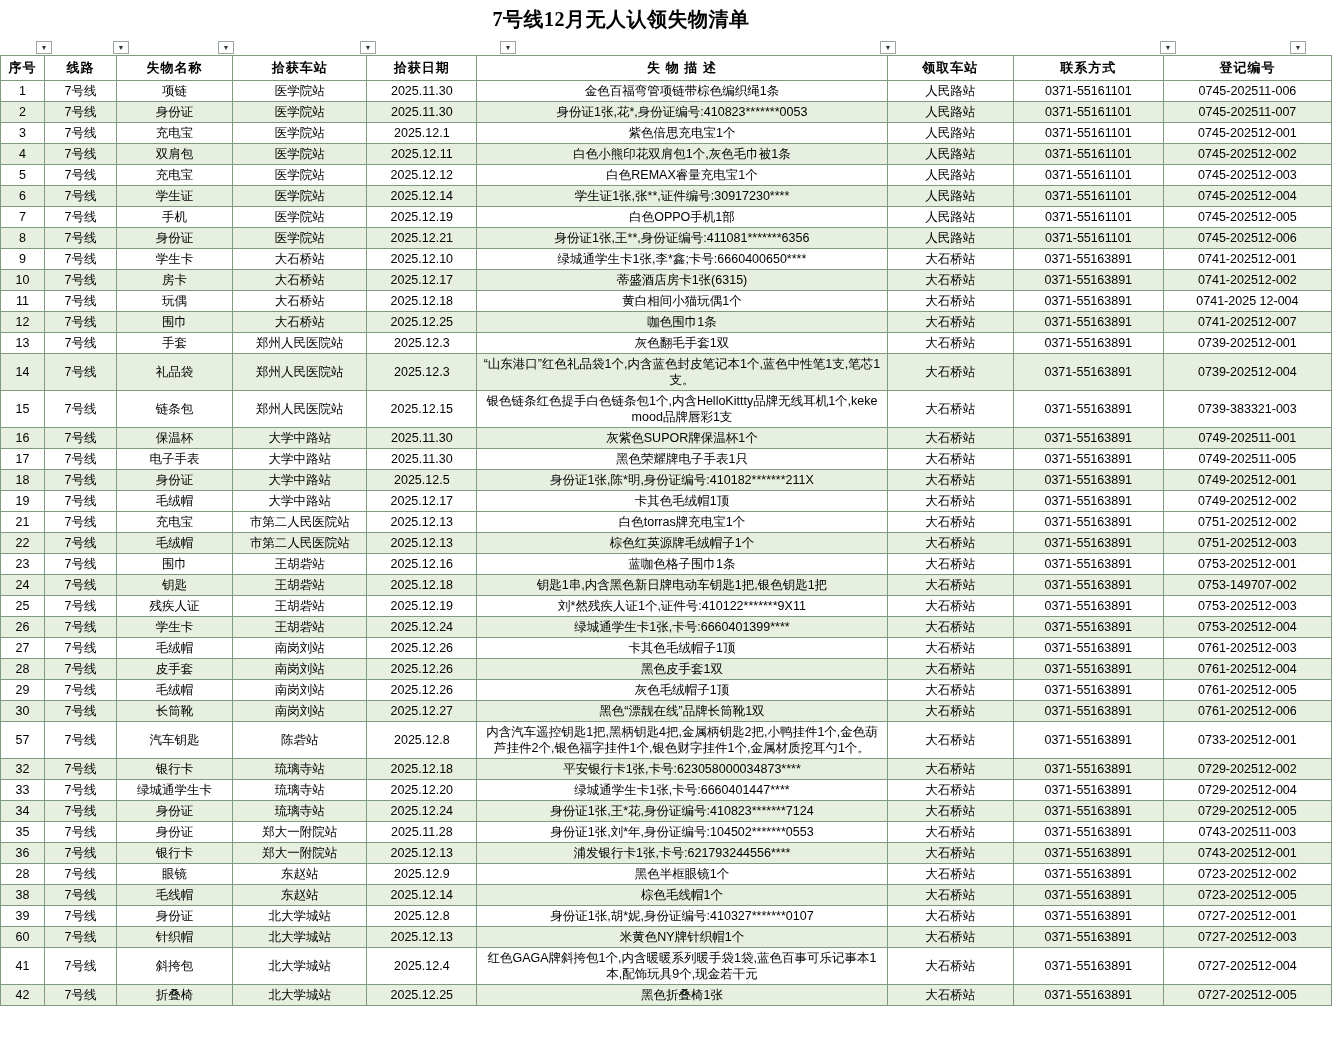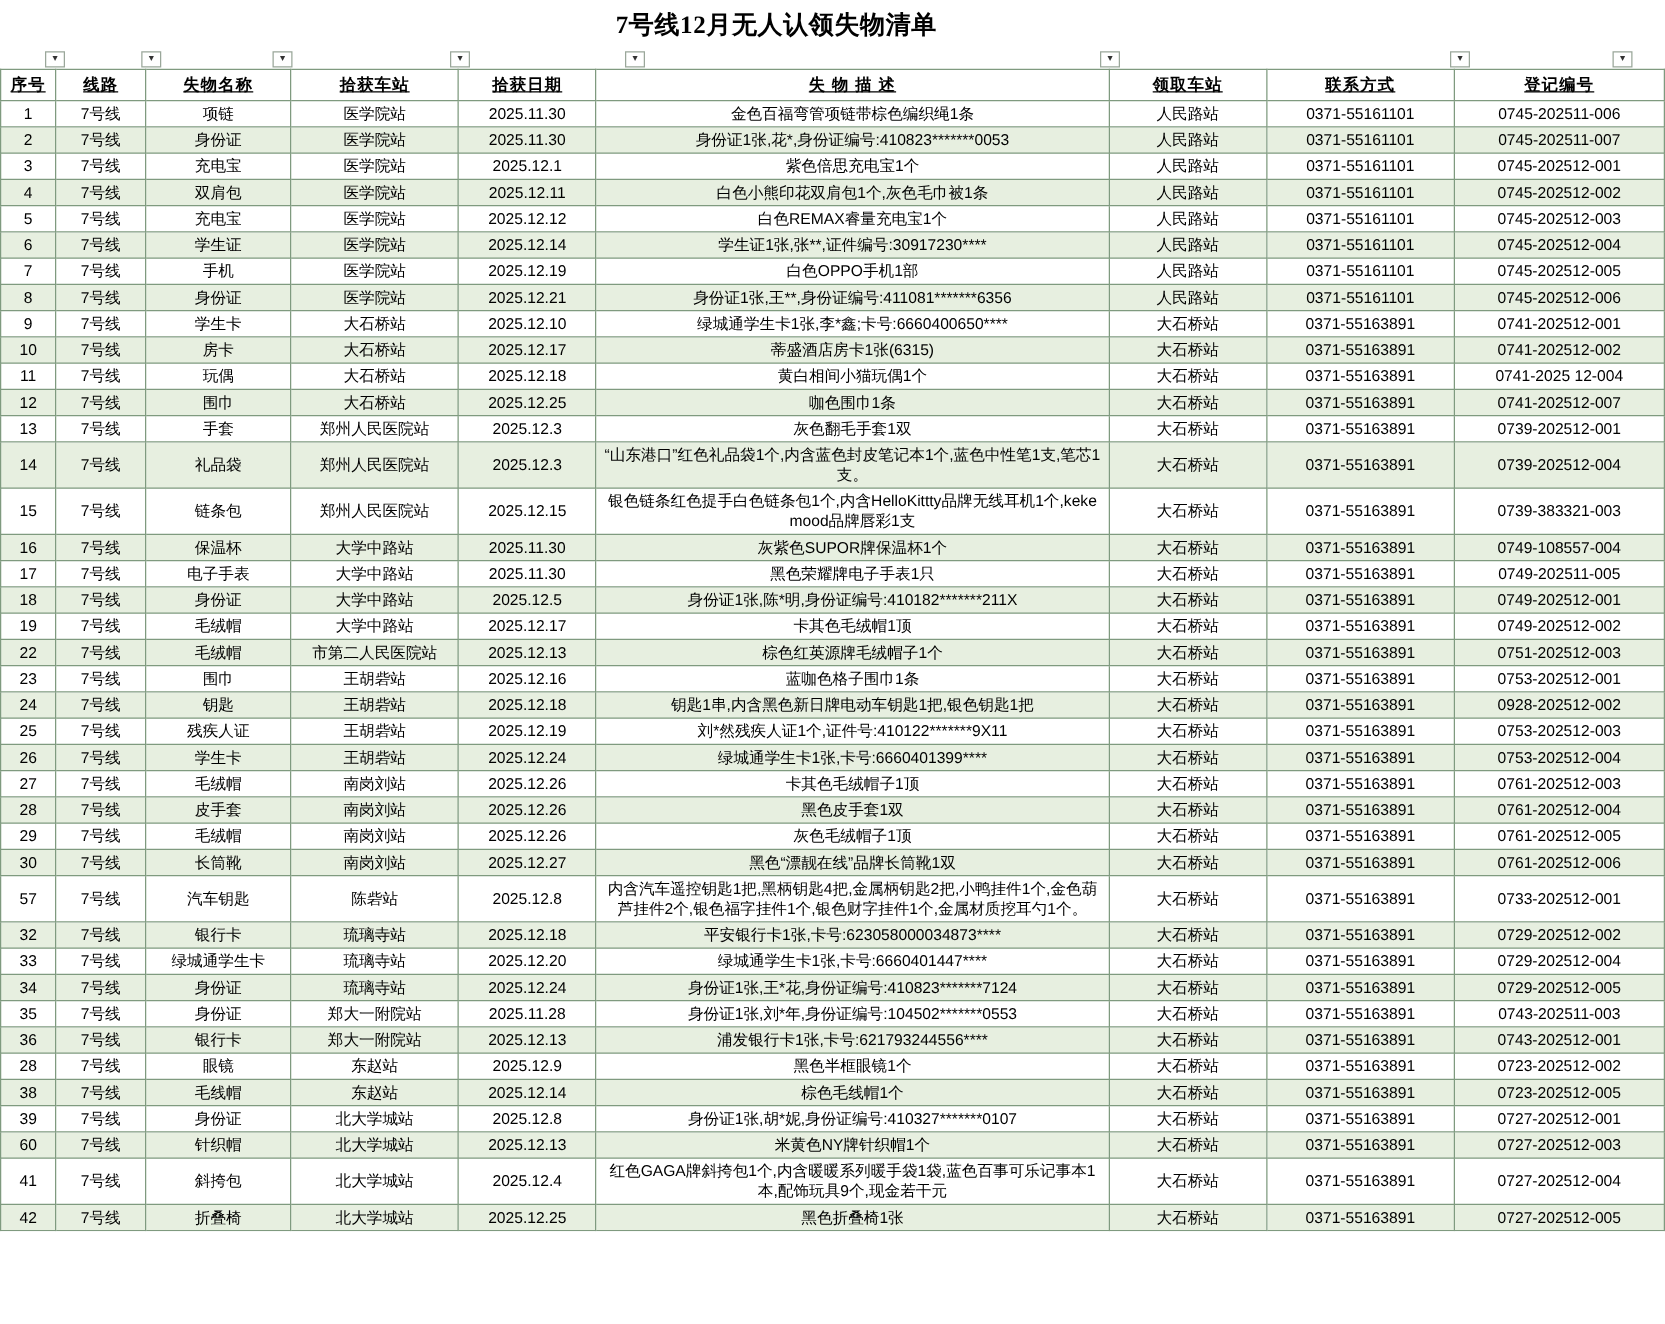--- a/index.html
+++ b/index.html
@@ -56,21 +56,20 @@
     font-family: "Liberation Sans", sans-serif;
     overflow: hidden;
     word-break: break-all;
   }
   thead th {
     background: #ffffff;
     font-weight: bold;
     font-size: 13px;
     height: 20px;
     letter-spacing: 1px;
-    text-decoration: underline;
   }
   tbody tr.odd td {
     background: #ffffff;
   }
   tbody tr.even td {
     background: #e7efe0;
   }
   td.desc {
     text-align: center;
     padding: 2px 4px;
@@ -297,21 +296,21 @@
         </tr>
         <tr class="even">
           <td>16</td>
           <td>7号线</td>
           <td>保温杯</td>
           <td>大学中路站</td>
           <td>2025.11.30</td>
           <td class="desc">灰紫色SUPOR牌保温杯1个</td>
           <td>大石桥站</td>
           <td>0371-55163891</td>
-          <td>0749-108557-004</td>
+          <td>0749-202511-001</td>
         </tr>
         <tr class="odd">
           <td>17</td>
           <td>7号线</td>
           <td>电子手表</td>
           <td>大学中路站</td>
           <td>2025.11.30</td>
           <td class="desc">黑色荣耀牌电子手表1只</td>
           <td>大石桥站</td>
           <td>0371-55163891</td>
@@ -332,20 +331,31 @@
           <td>19</td>
           <td>7号线</td>
           <td>毛绒帽</td>
           <td>大学中路站</td>
           <td>2025.12.17</td>
           <td class="desc">卡其色毛绒帽1顶</td>
           <td>大石桥站</td>
           <td>0371-55163891</td>
           <td>0749-202512-002</td>
         </tr>
+        <tr class="odd">
+          <td>21</td>
+          <td>7号线</td>
+          <td>充电宝</td>
+          <td>市第二人民医院站</td>
+          <td>2025.12.13</td>
+          <td class="desc">白色torras牌充电宝1个</td>
+          <td>大石桥站</td>
+          <td>0371-55163891</td>
+          <td>0751-202512-002</td>
+        </tr>
         <tr class="even">
           <td>22</td>
           <td>7号线</td>
           <td>毛绒帽</td>
           <td>市第二人民医院站</td>
           <td>2025.12.13</td>
           <td class="desc">棕色红英源牌毛绒帽子1个</td>
           <td>大石桥站</td>
           <td>0371-55163891</td>
           <td>0751-202512-003</td>
@@ -363,21 +373,21 @@
         </tr>
         <tr class="even">
           <td>24</td>
           <td>7号线</td>
           <td>钥匙</td>
           <td>王胡砦站</td>
           <td>2025.12.18</td>
           <td class="desc">钥匙1串,内含黑色新日牌电动车钥匙1把,银色钥匙1把</td>
           <td>大石桥站</td>
           <td>0371-55163891</td>
-          <td>0928-202512-002</td>
+          <td>0753-149707-002</td>
         </tr>
         <tr class="odd">
           <td>25</td>
           <td>7号线</td>
           <td>残疾人证</td>
           <td>王胡砦站</td>
           <td>2025.12.19</td>
           <td class="desc">刘*然残疾人证1个,证件号:410122*******9X11</td>
           <td>大石桥站</td>
           <td>0371-55163891</td>

